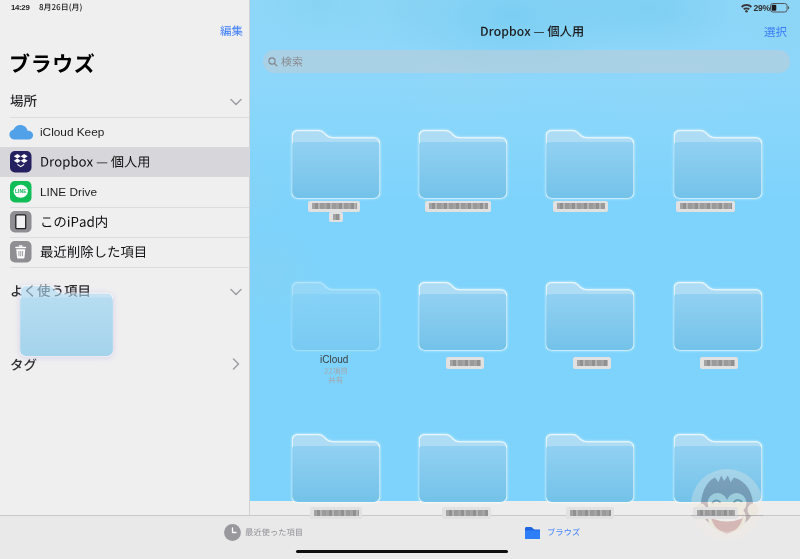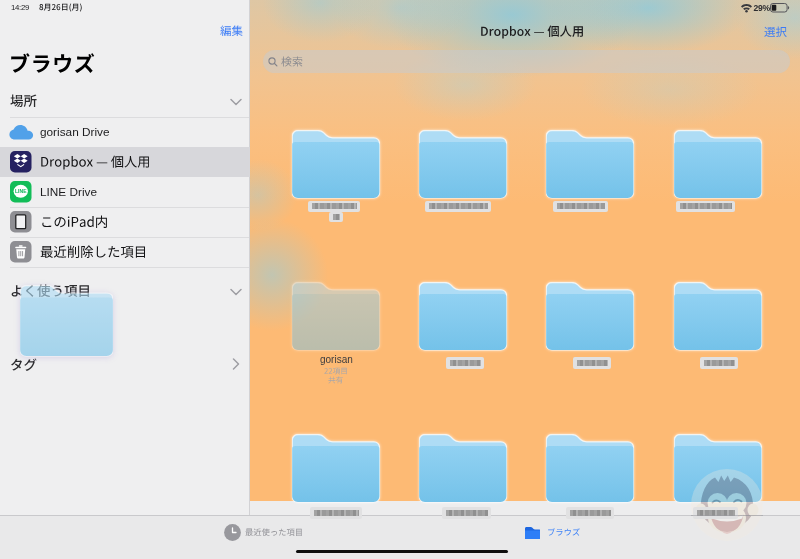--- a/index.html
+++ b/index.html
@@ -12,21 +12,21 @@
 <linearGradient id="fg" x1="0" y1="0" x2="0" y2="1">
 <stop offset="0" stop-color="#91d1f2"></stop>
           <stop offset="1" stop-color="#74c2e9"></stop>
 </linearGradient>
 <g id="folder">
 <path d="M6 .5 h19.5 c3 0 4.5 .7 6.1 2.3 l2.7 2.7 c1.6 1.6 3.1 2.2 6.1 2.2 h40.8 c3.4 0 5.8 2.4 5.8 5.8 v48.2 c0 3.4 -2.4 5.8 -5.8 5.8 H6 c-3.4 0 -5.8 -2.4 -5.8 -5.8 V6.3 C.2 2.9 2.6 .5 6 .5 z" fill="#aedcf5" stroke="rgba(255,255,255,.7)" stroke-width="1.3"></path>
 <path d="M.2 14.6 c0-1.8 1-2.8 2.8-2.8 h81.1 c1.8 0 2.8 1 2.8 2.8 v47.1 c0 3.4-2.4 5.8-5.8 5.8 H6 c-3.4 0-5.8-2.4-5.8-5.8 z" fill="url(#fg)"></path>
 </g>
 </defs>
     </svg>
-<div class="abs" id="main" style="left:250px;top:0;width:550px;height:501px;background:#fdba74">
+<div class="abs" id="main" style="left:250px;top:0;width:550px;height:501px;background:#7dd3fc">
 <div class="abs" style="left:0;top:0;right:0;height:240px;background:
 radial-gradient(80px 55px at 70px 3px, rgba(125,206,238,.38), rgba(125,206,238,0) 72%),
 radial-gradient(90px 55px at 150px 8px, rgba(130,208,240,.38), rgba(130,208,240,0) 75%),
 radial-gradient(175px 88px at 262px 15px, rgba(112,202,238,.64), rgba(112,202,238,0) 72%),
 radial-gradient(140px 65px at 398px 8px, rgba(115,203,238,.62), rgba(115,203,238,0) 72%),
 radial-gradient(80px 55px at 545px 18px, rgba(140,212,242,.42), rgba(140,212,242,0) 75%),
 radial-gradient(95px 48px at 215px 85px, rgba(150,215,240,.3), rgba(150,215,240,0) 75%),
 radial-gradient(120px 50px at 420px 90px, rgba(150,215,240,.22), rgba(150,215,240,0) 75%),
 linear-gradient(180deg, rgba(172,220,243,.38) 0px, rgba(198,228,245,.22) 75px, rgba(224,236,241,.1) 135px, rgba(237,238,238,0) 205px)"></div>
 <div class="abs" style="left:0;top:150px;width:130px;height:210px;background:
@@ -102,21 +102,21 @@
     </div>
 <div style="position:absolute;left:425px;top:200.5px;width:66px;height:11.5px;background:#e1e1e2;border-radius:2px;z-index:3">
       <div style="position:absolute;left:4px;right:3px;top:2.8px;height:6px;background:repeating-linear-gradient(90deg,#a3a3a3 0 3px,#909090 3px 6px,#b3b3b3 6px 8px,#9a9a9a 8px 12px)"></div>
     </div>
 <div style="position:absolute;left:552.5px;top:200.5px;width:55px;height:11.5px;background:#e1e1e2;border-radius:2px;z-index:3">
       <div style="position:absolute;left:4px;right:3px;top:2.8px;height:6px;background:repeating-linear-gradient(90deg,#a3a3a3 0 3px,#909090 3px 6px,#b3b3b3 6px 8px,#9a9a9a 8px 12px)"></div>
     </div>
 <div style="position:absolute;left:676px;top:200.5px;width:59px;height:11.5px;background:#e1e1e2;border-radius:2px;z-index:3">
       <div style="position:absolute;left:4px;right:3px;top:2.8px;height:6px;background:repeating-linear-gradient(90deg,#a3a3a3 0 3px,#909090 3px 6px,#b3b3b3 6px 8px,#9a9a9a 8px 12px)"></div>
     </div>
-<div class="abs" style="left:320px;top:353.6px;width:34px;font-size:10px;line-height:11px;color:#3c3c3e">gorisan</div>
+<div class="abs" style="left:320px;top:353.6px;width:34px;font-size:10px;line-height:11px;color:#3c3c3e">iCloud</div>
 <svg style="position:absolute;left:324px;top:367.0px;" width="25" height="14" viewBox="0 0 25 14">
       <path d="M0.3 6.8H3.9V6.2H2.3C2.0 6.2 1.7 6.2 1.4 6.2C2.7 5.0 3.6 3.8 3.6 2.7C3.6 1.7 3.0 1.0 2.0 1.0C1.3 1.0 0.8 1.4 0.3 1.9L0.7 2.3C1.0 1.9 1.4 1.6 1.9 1.6C2.6 1.6 2.9 2.1 2.9 2.7C2.9 3.7 2.1 4.8 0.3 6.4Z M4.6 6.8H8.2V6.2H6.6C6.3 6.2 6.0 6.2 5.7 6.2C7.0 5.0 7.9 3.8 7.9 2.7C7.9 1.7 7.3 1.0 6.2 1.0C5.5 1.0 5.0 1.4 4.6 1.9L5.0 2.3C5.3 1.9 5.7 1.6 6.2 1.6C6.9 1.6 7.2 2.1 7.2 2.7C7.2 3.7 6.4 4.8 4.6 6.4Z M12.5 3.6H15.1V4.3H12.5ZM12.5 4.7H15.1V5.5H12.5ZM12.5 2.4H15.1V3.1H12.5ZM12.8 6.1C12.4 6.4 11.6 6.8 11.0 7.0C11.1 7.1 11.3 7.3 11.3 7.4C12.0 7.2 12.8 6.8 13.3 6.4ZM14.1 6.4C14.6 6.7 15.3 7.1 15.6 7.4L16.1 7.1C15.7 6.8 15.0 6.4 14.5 6.1ZM8.8 5.4 9.0 5.9C9.8 5.7 10.8 5.3 11.8 4.9L11.7 4.4L10.5 4.8V1.7H11.6V1.2H9.0V1.7H10.0V5.0ZM12.0 1.9V5.9H15.7V1.9H13.8L14.1 1.2H16.0V0.7H11.6V1.2H13.4C13.4 1.4 13.3 1.7 13.3 1.9Z M18.0 3.2H22.1V4.4H18.0ZM18.0 2.6V1.4H22.1V2.6ZM18.0 5.0H22.1V6.3H18.0ZM17.5 0.8V7.3H18.0V6.8H22.1V7.3H22.7V0.8Z" fill="#a6a6ab"></path>
     </svg>
 <svg style="position:absolute;left:328px;top:375.7px;" width="17" height="14" viewBox="0 0 17 14">
       <path d="M4.5 5.6C5.3 6.2 6.2 6.9 6.7 7.4L7.2 7.0C6.7 6.6 5.7 5.8 5.0 5.3ZM2.5 5.3C2.1 5.9 1.2 6.6 0.5 7.0C0.6 7.1 0.8 7.3 0.9 7.4C1.7 7.0 2.6 6.2 3.1 5.6ZM0.7 1.9V2.5H2.2V4.3H0.4V4.9H7.4V4.3H5.5V2.5H7.1V1.9H5.5V0.4H5.0V1.9H2.7V0.4H2.2V1.9ZM2.7 4.3V2.5H5.0V4.3Z M10.7 0.3C10.6 0.6 10.5 1.0 10.4 1.3H8.2V1.8H10.1C9.6 2.9 8.9 3.8 8.0 4.4C8.1 4.5 8.3 4.8 8.4 4.9C8.9 4.5 9.3 4.1 9.7 3.6V7.4H10.2V5.9H13.5V6.7C13.5 6.8 13.4 6.8 13.3 6.8C13.1 6.8 12.7 6.8 12.2 6.8C12.2 7.0 12.3 7.2 12.4 7.4C13.0 7.4 13.4 7.4 13.7 7.3C14.0 7.2 14.0 7.0 14.0 6.7V2.7H10.3C10.5 2.4 10.6 2.2 10.8 1.8H14.9V1.3H11.0C11.1 1.0 11.2 0.7 11.3 0.4ZM10.2 4.6H13.5V5.4H10.2ZM10.2 4.1V3.3H13.5V4.1Z" fill="#a6a6ab"></path>
     </svg>
 <div style="position:absolute;left:446px;top:357px;width:38px;height:11.5px;background:#e1e1e2;border-radius:2px;z-index:3">
       <div style="position:absolute;left:4px;right:3px;top:2.8px;height:6px;background:repeating-linear-gradient(90deg,#a3a3a3 0 3px,#909090 3px 6px,#b3b3b3 6px 8px,#9a9a9a 8px 12px)"></div>
     </div>
 <div style="position:absolute;left:573px;top:357px;width:38px;height:11.5px;background:#e1e1e2;border-radius:2px;z-index:3">
@@ -131,21 +131,21 @@
 <div style="position:absolute;left:442px;top:506.5px;width:49px;height:12px;background:#e1e1e2;border-radius:2px;z-index:6">
       <div style="position:absolute;left:4px;right:3px;top:3.0px;height:6px;background:repeating-linear-gradient(90deg,#a3a3a3 0 3px,#909090 3px 6px,#b3b3b3 6px 8px,#9a9a9a 8px 12px)"></div>
     </div>
 <div style="position:absolute;left:566px;top:506.5px;width:48px;height:12px;background:#e1e1e2;border-radius:2px;z-index:6">
       <div style="position:absolute;left:4px;right:3px;top:3.0px;height:6px;background:repeating-linear-gradient(90deg,#a3a3a3 0 3px,#909090 3px 6px,#b3b3b3 6px 8px,#9a9a9a 8px 12px)"></div>
     </div>
 <div style="position:absolute;left:693px;top:506.5px;width:45px;height:12px;background:#e1e1e2;border-radius:2px;z-index:6">
       <div style="position:absolute;left:4px;right:3px;top:3.0px;height:6px;background:repeating-linear-gradient(90deg,#a3a3a3 0 3px,#909090 3px 6px,#b3b3b3 6px 8px,#9a9a9a 8px 12px)"></div>
     </div>
 <div class="abs" id="side" style="left:0;top:0;width:250px;height:515px;background:#efeff0;border-right:1px solid #d2d2d5">
-<div class="abs" style="left:11px;top:3px;font-size:7.8px;font-weight:normal;color:#1c1c1e;letter-spacing:-.3px">14:29</div>
+<div class="abs" style="left:11px;top:3px;font-size:7.8px;font-weight:bold;color:#1c1c1e;letter-spacing:-.3px">14:29</div>
 <svg style="position:absolute;left:39.4px;top:3.0px;" width="45" height="14" viewBox="0 0 45 14">
         <path d="M2.3 7.2C3.4 7.2 4.2 6.5 4.2 5.6C4.2 4.8 3.7 4.3 3.2 4.0V4.0C3.6 3.7 4.0 3.2 4.0 2.6C4.0 1.7 3.3 1.1 2.3 1.1C1.4 1.1 0.6 1.7 0.6 2.6C0.6 3.2 1.0 3.6 1.4 4.0V4.0C0.9 4.3 0.4 4.8 0.4 5.6C0.4 6.5 1.2 7.2 2.3 7.2ZM2.7 3.8C2.0 3.5 1.5 3.2 1.5 2.6C1.5 2.0 1.8 1.7 2.3 1.7C2.9 1.7 3.2 2.1 3.2 2.7C3.2 3.1 3.0 3.4 2.7 3.8ZM2.3 6.5C1.7 6.5 1.2 6.1 1.2 5.5C1.2 5.0 1.5 4.5 1.9 4.3C2.7 4.6 3.3 4.9 3.3 5.6C3.3 6.1 2.9 6.5 2.3 6.5Z M6.1 0.7V3.2C6.1 4.5 6.0 6.1 4.8 7.2C4.9 7.3 5.2 7.6 5.3 7.7C6.1 7.1 6.5 6.2 6.7 5.3H10.4V6.7C10.4 6.8 10.3 6.9 10.2 6.9C10.0 6.9 9.3 6.9 8.7 6.9C8.8 7.1 9.0 7.5 9.0 7.7C9.8 7.7 10.4 7.7 10.7 7.5C11.1 7.4 11.2 7.2 11.2 6.7V0.7ZM6.9 1.4H10.4V2.6H6.9ZM6.9 3.3H10.4V4.5H6.8C6.9 4.1 6.9 3.7 6.9 3.3Z M12.9 7.0H16.7V6.2H15.2C15.0 6.2 14.6 6.3 14.3 6.3C15.5 5.1 16.4 3.9 16.4 2.8C16.4 1.7 15.7 1.0 14.7 1.0C13.9 1.0 13.4 1.4 12.9 1.9L13.4 2.4C13.7 2.1 14.1 1.8 14.5 1.8C15.2 1.8 15.5 2.2 15.5 2.9C15.5 3.8 14.6 5.0 12.9 6.5Z M19.6 7.2C20.5 7.2 21.3 6.4 21.3 5.2C21.3 4.0 20.7 3.4 19.7 3.4C19.3 3.4 18.7 3.6 18.4 4.0C18.4 2.4 19.1 1.8 19.8 1.8C20.2 1.8 20.5 2.0 20.7 2.2L21.2 1.7C20.9 1.3 20.4 1.0 19.8 1.0C18.6 1.0 17.5 2.0 17.5 4.2C17.5 6.2 18.5 7.2 19.6 7.2ZM18.4 4.7C18.8 4.2 19.2 4.0 19.5 4.0C20.1 4.0 20.5 4.5 20.5 5.2C20.5 6.0 20.1 6.4 19.6 6.4C18.9 6.4 18.5 5.9 18.4 4.7Z M23.8 4.3H27.6V6.3H23.8ZM23.8 3.5V1.6H27.6V3.5ZM23.0 0.8V7.6H23.8V7.1H27.6V7.6H28.4V0.8Z M31.6 8.6 32.2 8.4C31.5 7.2 31.2 5.9 31.2 4.5C31.2 3.2 31.5 1.8 32.2 0.7L31.6 0.4C30.8 1.7 30.4 3.0 30.4 4.5C30.4 6.1 30.8 7.4 31.6 8.6Z M34.1 0.7V3.2C34.1 4.5 34.0 6.1 32.7 7.2C32.9 7.3 33.2 7.6 33.3 7.7C34.1 7.1 34.5 6.2 34.7 5.3H38.4V6.7C38.4 6.8 38.3 6.9 38.1 6.9C37.9 6.9 37.3 6.9 36.7 6.9C36.8 7.1 36.9 7.5 37.0 7.7C37.8 7.7 38.4 7.7 38.7 7.5C39.0 7.4 39.2 7.2 39.2 6.7V0.7ZM34.9 1.4H38.4V2.6H34.9ZM34.9 3.3H38.4V4.5H34.8C34.9 4.1 34.9 3.7 34.9 3.3Z M41.5 8.6C42.2 7.4 42.7 6.1 42.7 4.5C42.7 3.0 42.2 1.7 41.5 0.4L40.9 0.7C41.6 1.8 41.9 3.2 41.9 4.5C41.9 5.9 41.6 7.2 40.9 8.4Z" fill="#1c1c1e"></path>
       </svg>
 <svg style="position:absolute;left:219.5px;top:25.4px;" width="25" height="20" viewBox="0 0 25 20">
         <path d="M4.5 1.2V1.9H10.8V1.2ZM1.0 7.0C0.9 8.0 0.7 9.1 0.3 9.8C0.5 9.8 0.8 10.0 0.9 10.1C1.3 9.3 1.6 8.2 1.7 7.2ZM3.3 7.2C3.5 7.8 3.7 8.7 3.8 9.3L4.4 9.1C4.2 9.6 4.0 10.0 3.7 10.4C3.9 10.5 4.2 10.7 4.4 10.9C5.1 9.9 5.4 8.7 5.6 7.5V11.0H6.2V8.8H7.1V10.9H7.7V8.8H8.6V10.9H9.1V8.8H10.1V10.2C10.1 10.3 10.1 10.3 10.0 10.3C9.9 10.3 9.6 10.3 9.3 10.3C9.4 10.5 9.6 10.8 9.6 11.0C10.0 11.0 10.3 11.0 10.5 10.9C10.8 10.8 10.8 10.6 10.8 10.2V6.1H5.7L5.7 5.3H10.6V2.7H5.0V5.2C5.0 6.3 4.9 7.7 4.4 9.0C4.4 8.4 4.1 7.6 3.9 7.0ZM7.1 8.1H6.2V6.8H7.1ZM7.7 8.1V6.8H8.6V8.1ZM9.1 8.1V6.8H10.1V8.1ZM5.7 3.4H9.7V4.6H5.7ZM0.3 5.5 0.4 6.3 2.2 6.2V11.0H2.9V6.2L3.8 6.1C3.9 6.4 3.9 6.6 4.0 6.8L4.6 6.6C4.5 5.9 4.1 4.9 3.7 4.1L3.0 4.4C3.2 4.7 3.4 5.0 3.5 5.4L2.0 5.5C2.7 4.5 3.6 3.2 4.2 2.1L3.5 1.8C3.2 2.4 2.7 3.2 2.3 3.9C2.1 3.6 1.9 3.4 1.7 3.1C2.1 2.5 2.6 1.5 3.0 0.7L2.3 0.5C2.0 1.1 1.6 2.0 1.2 2.7L0.9 2.3L0.4 2.8C1.0 3.3 1.5 4.0 1.9 4.5C1.6 4.9 1.4 5.2 1.2 5.5Z M14.5 0.4C14.0 1.5 13.1 2.8 11.8 3.8C12.0 4.0 12.3 4.2 12.4 4.4C12.8 4.1 13.2 3.7 13.5 3.4V6.8H16.8V7.5H12.1V8.2H16.1C15.0 9.1 13.3 9.8 11.8 10.2C12.0 10.4 12.3 10.7 12.4 10.9C13.9 10.5 15.6 9.6 16.8 8.6V11.0H17.7V8.5C18.8 9.5 20.6 10.4 22.1 10.8C22.2 10.6 22.4 10.3 22.6 10.1C21.2 9.8 19.5 9.0 18.4 8.2H22.4V7.5H17.7V6.8H22.1V6.1H17.8V5.3H21.2V4.7H17.8V3.9H21.2V3.3H17.8V2.5H21.6V1.8H17.8C18.1 1.4 18.3 1.0 18.5 0.6L17.5 0.5C17.4 0.9 17.2 1.4 17.0 1.8H14.7C15.0 1.4 15.2 1.0 15.4 0.6ZM17.0 3.9V4.7H14.3V3.9ZM17.0 3.3H14.3V2.5H17.0ZM17.0 5.3V6.1H14.3V5.3Z" fill="#3a7bf6"></path>
       </svg>
 <svg style="position:absolute;left:8.5px;top:52.5px;" width="88" height="35" viewBox="0 0 88 35">
         <path d="M18.9 0.3 17.1 0.9C17.7 1.7 18.4 2.9 18.8 3.8L20.6 3.0C20.2 2.3 19.4 1.0 18.9 0.3ZM18.1 4.7 16.8 3.9 17.6 3.5C17.2 2.8 16.5 1.6 15.9 0.8L14.2 1.5C14.6 2.1 15.0 2.8 15.4 3.5C15.0 3.6 14.7 3.6 14.4 3.6C13.2 3.6 6.3 3.6 4.7 3.6C4.0 3.6 2.8 3.5 2.2 3.4V6.4C2.7 6.3 3.7 6.3 4.7 6.3C6.3 6.3 13.2 6.3 14.4 6.3C14.2 8.1 13.4 10.5 12.0 12.2C10.3 14.3 7.9 16.2 3.8 17.1L6.0 19.7C9.8 18.4 12.6 16.4 14.5 13.8C16.3 11.5 17.2 8.3 17.6 6.2C17.8 5.8 17.9 5.1 18.1 4.7Z M26.3 2.4V5.1C26.9 5.0 27.8 5.0 28.5 5.0C29.7 5.0 35.3 5.0 36.5 5.0C37.3 5.0 38.3 5.0 38.8 5.1V2.4C38.2 2.5 37.2 2.5 36.6 2.5C35.3 2.5 29.8 2.5 28.5 2.5C27.8 2.5 26.9 2.5 26.3 2.4ZM40.6 8.5 38.7 7.3C38.4 7.4 37.9 7.5 37.2 7.5C35.7 7.5 28.2 7.5 26.8 7.5C26.1 7.5 25.2 7.5 24.4 7.4V10.1C25.2 10.0 26.3 10.0 26.8 10.0C28.7 10.0 35.9 10.0 36.9 10.0C36.6 11.2 35.9 12.5 34.8 13.7C33.2 15.3 30.7 16.7 27.5 17.3L29.6 19.7C32.3 18.9 35.0 17.5 37.1 15.2C38.7 13.4 39.6 11.4 40.2 9.3C40.3 9.1 40.4 8.7 40.6 8.5Z M62.3 5.8 60.5 4.6C60.1 4.8 59.6 4.9 58.7 4.9H55.1V3.3C55.1 2.7 55.1 2.2 55.2 1.3H52.0C52.1 2.2 52.1 2.7 52.1 3.3V4.9H47.7C46.9 4.9 46.2 4.9 45.5 4.8C45.6 5.3 45.6 6.1 45.6 6.6C45.6 7.3 45.6 9.5 45.6 10.2C45.6 10.8 45.6 11.4 45.5 12.0H48.4C48.4 11.6 48.3 10.9 48.3 10.4C48.3 9.8 48.3 8.1 48.3 7.3H58.8C58.5 9.2 58.0 11.2 56.9 12.7C55.7 14.4 53.9 15.7 52.1 16.3C51.3 16.7 50.1 17.0 49.2 17.2L51.3 19.7C55.1 18.7 58.2 16.5 59.9 13.4C60.9 11.5 61.5 9.4 61.9 7.4C62.0 7.0 62.1 6.2 62.3 5.8Z M83.6 0.3 81.9 1.0C82.5 1.7 83.2 3.0 83.6 3.8L85.3 3.1C84.9 2.4 84.1 1.1 83.6 0.3ZM81.9 4.7 81.4 4.4 82.6 3.9C82.3 3.2 81.5 1.8 80.9 1.0L79.3 1.7C79.6 2.3 80.1 3.0 80.4 3.7L80.2 3.5C79.8 3.6 78.9 3.7 78.0 3.7C77.1 3.7 71.7 3.7 70.6 3.7C70.0 3.7 68.7 3.7 68.1 3.6V6.6C68.6 6.6 69.7 6.4 70.6 6.4C71.5 6.4 76.9 6.4 77.7 6.4C77.3 7.9 76.0 10.0 74.6 11.6C72.6 13.8 69.4 16.3 66.0 17.6L68.1 19.9C71.0 18.5 73.8 16.3 76.0 14.0C78.0 15.9 80.0 18.0 81.3 19.9L83.7 17.8C82.5 16.3 79.9 13.6 77.9 11.8C79.3 9.9 80.4 7.7 81.2 6.1C81.3 5.6 81.7 5.0 81.9 4.7Z" fill="#000"></path>
       </svg>
 <svg style="position:absolute;left:9.5px;top:94.4px;" width="29" height="23" viewBox="0 0 29 23">
@@ -155,21 +155,21 @@
         <path d="M1 1.5 L6 6.5 L11 1.5" fill="none" stroke="#9d9da3" stroke-width="1.45" stroke-linecap="round" stroke-linejoin="round"></path>
       </svg>
 <div class="abs" style="left:10px;right:0;top:116.5px;height:1px;background:#dcdcde"></div>
 <div class="abs" style="left:0;top:147px;width:250px;height:30px;background:#d7d7db"></div>
 <div class="abs" style="left:10px;right:0;top:207px;height:1px;background:#dcdcde"></div>
 <div class="abs" style="left:10px;right:0;top:237px;height:1px;background:#dcdcde"></div>
 <div class="abs" style="left:10px;right:0;top:267px;height:1px;background:#dcdcde"></div>
 <svg class="abs" style="left:8.5px;top:125px" width="25" height="15" viewBox="0 0 25 15">
 <path d="M19.7 14.5 H5.7 C2.7 14.5.4 12.3.4 9.5 c0-2.5 1.8-4.5 4.2-5 C5.6 1.8 8.2 0 11.3 0 c3.6 0 6.6 2.4 7.3 5.7 h.3 c2.9 0 5.2 2 5.2 4.5 s-2 4.3-4.4 4.3 z" fill="#51a1e9"></path>
       </svg>
-<div class="abs" style="left:40px;top:125px;font-size:11.8px;color:#1c1c1e">gorisan Drive</div>
+<div class="abs" style="left:40px;top:125px;font-size:11.8px;color:#1c1c1e">iCloud Keep</div>
 <svg class="abs" style="left:10px;top:151px" width="21.5" height="21.5" viewBox="0 0 22 22">
 <rect width="22" height="22" rx="5" fill="#252161"></rect>
 <g fill="#fff" transform="translate(11,10) scale(1.12) translate(-11,-10)">
           <path d="M7.9 3.9 L4.7 5.95 L7.9 8 L11 5.95 z"></path>
 <path d="M14.1 3.9 L11 5.95 L14.1 8 L17.3 5.95 z"></path>
 <path d="M7.9 8 L4.7 10.05 L7.9 12.1 L11 10.05 z"></path>
 <path d="M14.1 8 L11 10.05 L14.1 12.1 L17.3 10.05 z"></path>
 <path d="M7.9 12.8 L11 14.8 L14.1 12.8 L14.1 13.9 L11 15.9 L7.9 13.9 z"></path>
         </g>
       </svg>

